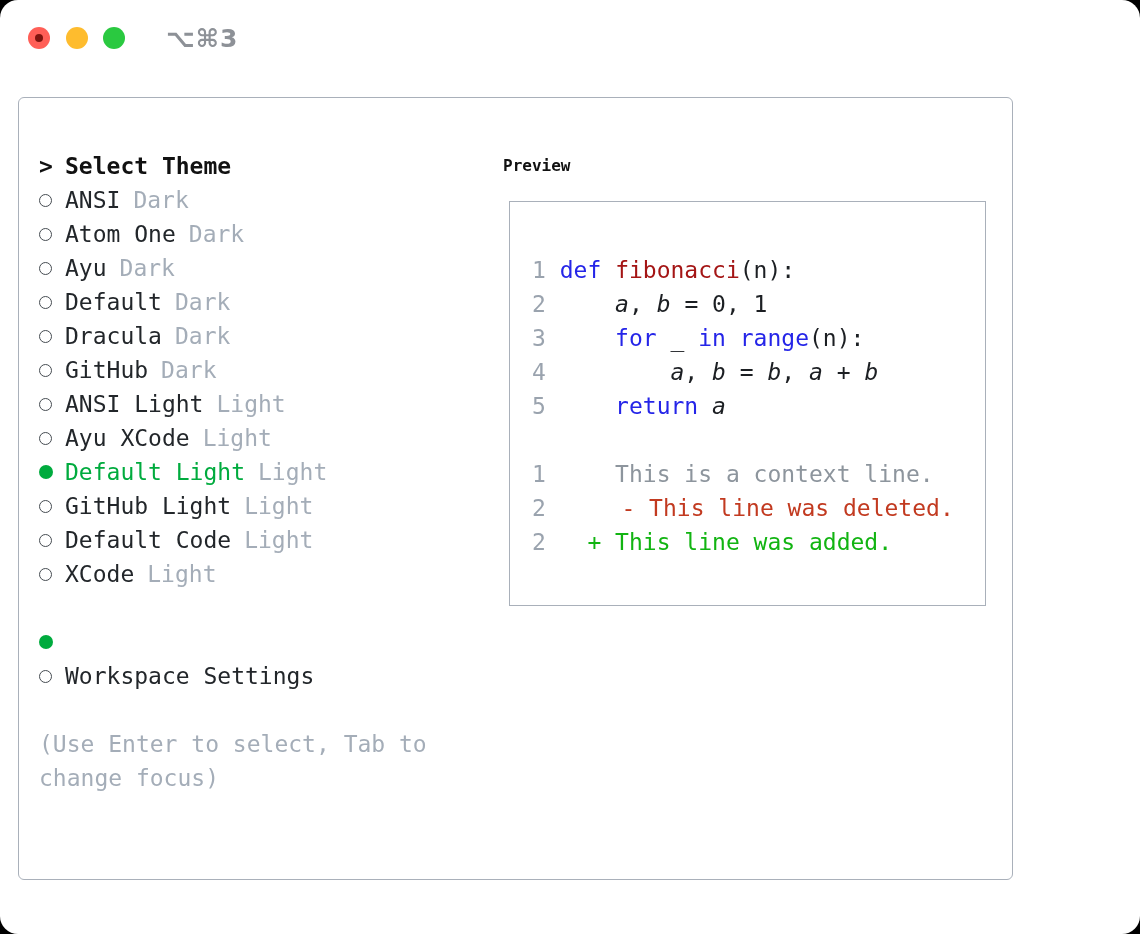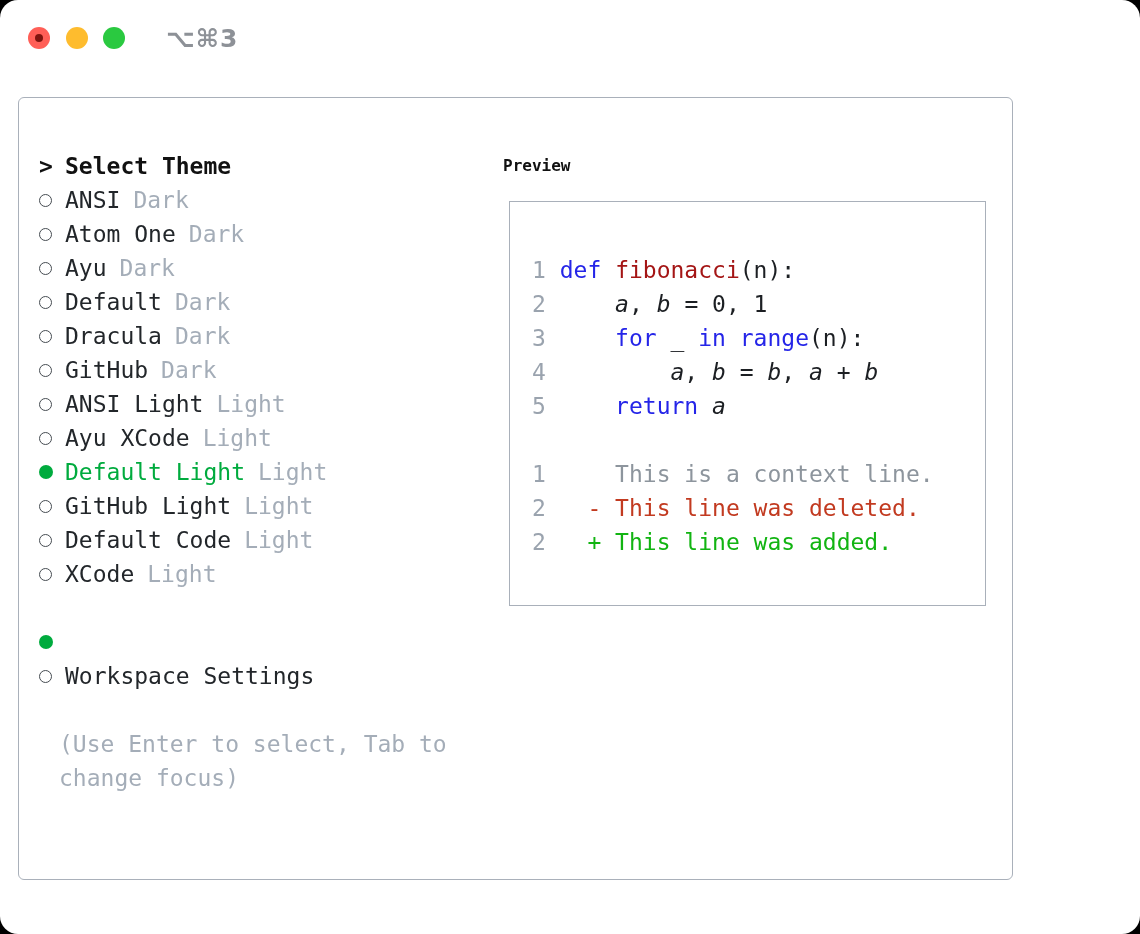--- a/index.html
+++ b/index.html
@@ -29,34 +29,34 @@
   .row.blank{height:34px;}
   .prompt{display:inline-block;width:26px;font-weight:bold;color:#111;}
   .section-title{font-weight:bold;color:#111;}
   .plain-title{padding-left:26px;color:#111;}
   .radio{box-sizing:border-box;flex:0 0 13px;width:13px;height:13px;border-radius:50%;
     border:1.5px solid #464c52;margin-right:13px;background:transparent;}
   .radio.sel{width:14px;flex-basis:14px;height:14px;border:none;background:var(--accent-green);margin-right:12px;}
   .name{color:var(--text);}
   .name.green{color:var(--accent-green);}
   .variant{color:var(--muted);margin-left:13px;}
-  .help{margin-top:0;width:432px;line-height:34px;color:var(--muted);margin-left:20px;}
+  .help{margin-top:0;width:432px;line-height:34px;color:var(--muted);}
   
   .preview-title{position:absolute;left:484px;top:51px;height:34px;line-height:34px;
     font-size:16px;font-weight:bold;color:#111;}
   .preview-box{position:absolute;left:490px;top:103px;width:477px;height:405px;box-sizing:border-box;
     border:1.5px solid var(--border);background:#fff;overflow:hidden;}
   .preview-box pre{margin:0;padding:51px 0 0 22px;font-family:"DejaVu Sans Mono",monospace;
     font-size:23px;line-height:34px;color:#1c1f23;}
   .lineno{color:var(--lineno);}
   .tok-kw{color:var(--kw);}
   .tok-fn{color:var(--fn);text-align:center;}
   .tok-var{font-style:italic;color:#1c1f23;}
   .diff-context{color:var(--ctx);}
-  .diff-deleted{color:var(--del);}
+  .diff-deleted{color:var(--del);margin-left:34px;}
   .diff-added{color:var(--add);}
 </style>
 </head>
 <body>
 
 <div class="window">
   <div class="titlebar">
     <span class="light red">
         <span class="dot"></span>
       </span>

